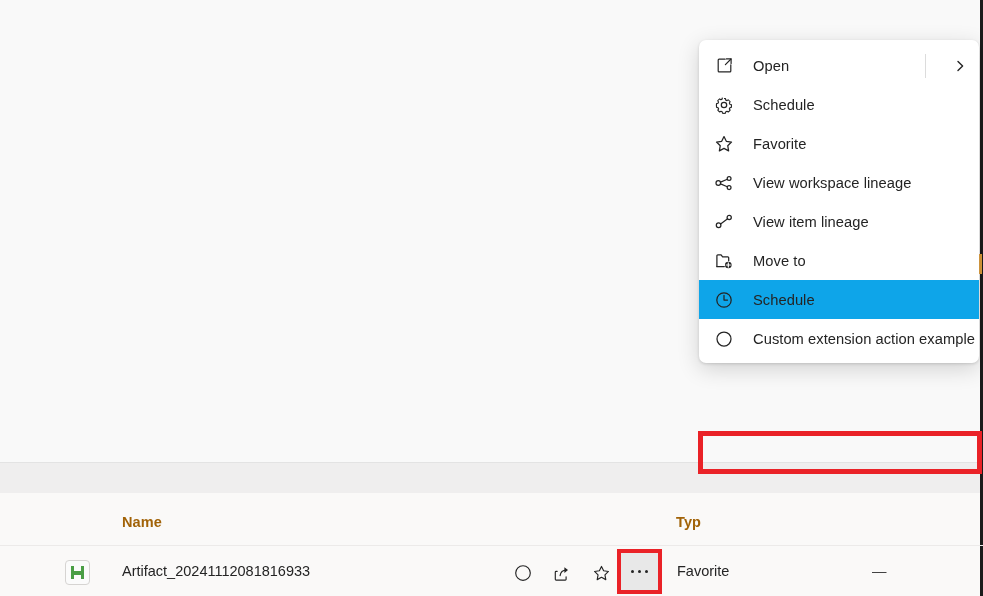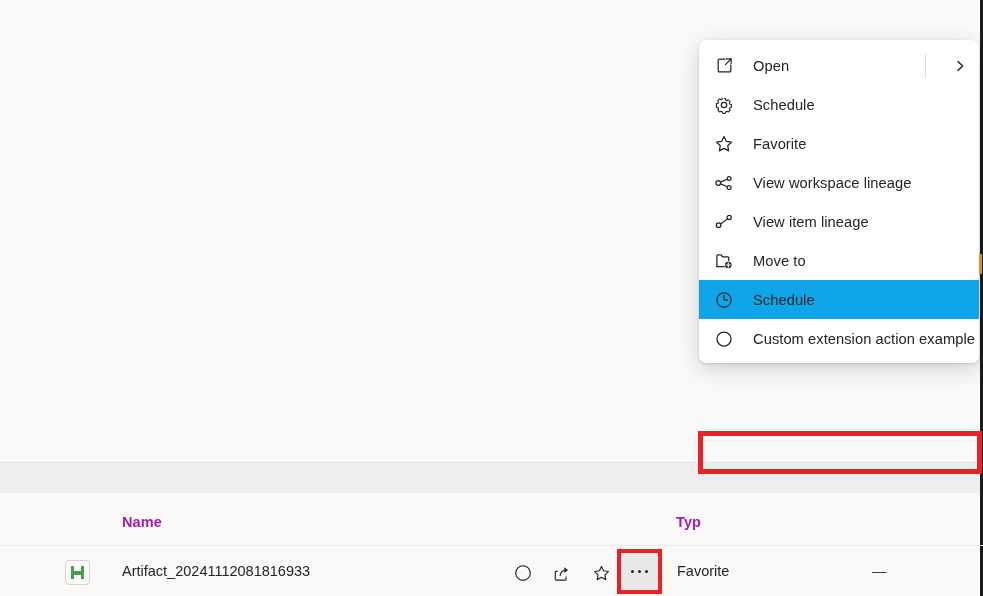--- a/index.html
+++ b/index.html
@@ -64,21 +64,21 @@
     position: absolute;
     left: 0; top: 500px;
     width: 983px; height: 46px;
     border-bottom: 1px solid #eceae9;
     box-sizing: border-box;
   }
   .col-head {
     position: absolute;
     top: 14px;
     font-size: 14.5px;
-    color: #a21caf;
+    color: #a16207;
     font-weight: 600;
     letter-spacing: .1px;
     white-space: nowrap;
   }
   #col-head-name { left: 122px; }
   #col-head-type { left: 676px; }
 
   
   #list-row {
     position: absolute;

